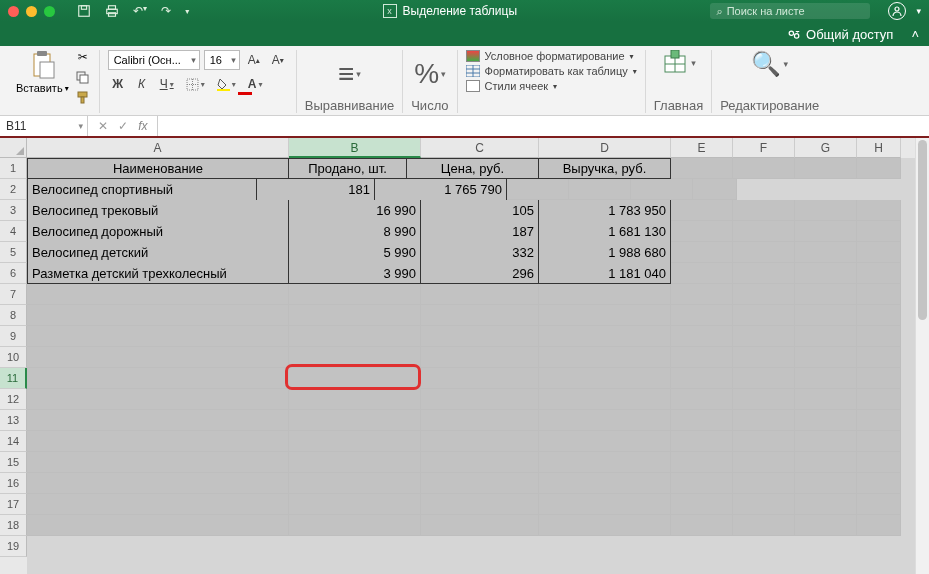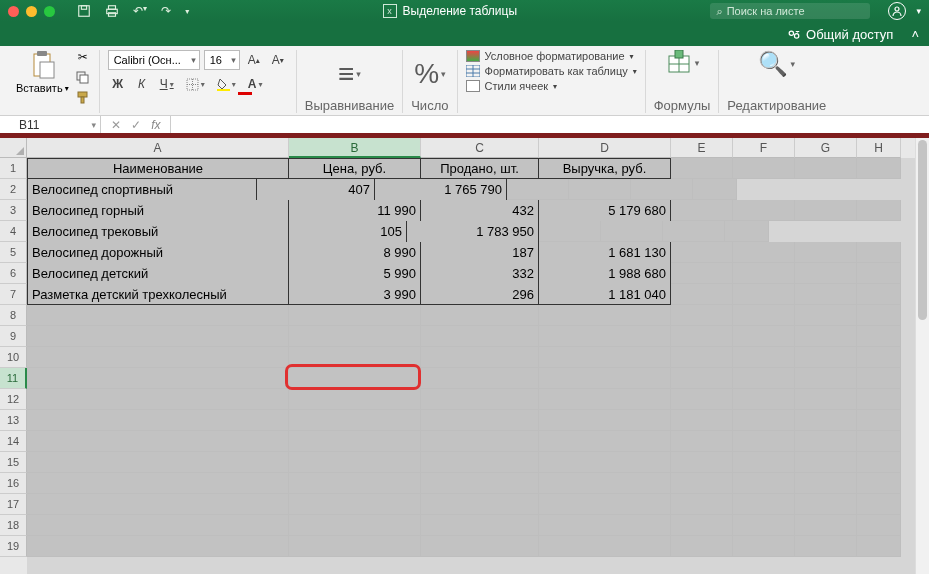--- a/index.html
+++ b/index.html
@@ -43,21 +43,21 @@
 .btn-ico .dd { font-size:8px; color:#666; margin-left:2px; }
 
 .big-ico { font-size:28px; color:#5a5a5a; }
 
 .cond-area { display:flex; flex-direction:column; gap:3px; font-size:11px; color:#444; }
 .cond-row { display:flex; align-items:center; gap:5px; }
 .cond-sq { width:14px; height:12px; border:1px solid #888; }
 
 .cell-area { display:flex; flex-direction:column; align-items:center; gap:2px; }
 
-.formula-bar { height:22px; background:#fff; border-bottom:5px solid #7f1d1d; display:flex; align-items:flex-end;padding-left:13px; }
+.formula-bar { height:22px; background:#fff; border-bottom:2px solid #7f1d1d; display:flex; align-items:flex-end; }
 .name-box { width:88px; height:100%; border-right:1px solid #ccc; display:flex; align-items:center; padding:0 6px; font-size:12px; color:#333; position:relative; }
 .name-box::after { content:"▾"; position:absolute; right:4px; font-size:9px; color:#888; }
 .fb-btns { display:flex; align-items:center; gap:10px; padding:0 10px; color:#9a9a9a; font-size:12px; border-right:1px solid #ccc; height:100%; }
 .fx-lbl { font-style:italic; color:#888; }
 .fb-input { flex:1; height:100%; padding:0 6px; font-size:12px; }
 
 .grid-area { position:relative; height:calc(574px - 22px - 24px - 70px - 22px); overflow:hidden; display:flex; }
 .corner { width:27px; height:20px; background:#e8e8e8; border-right:1px solid #bbb; border-bottom:1px solid #bbb; position:absolute; top:0; left:0; z-index:3; }
 .corner::after { content:""; position:absolute; right:2px; bottom:2px; border-style:solid; border-width:0 0 8px 8px; border-color:transparent transparent #b0b0b0 transparent; }
 
@@ -271,21 +271,21 @@
       <div style="display:flex;align-items:center;gap:2px">
         <svg width="28" height="26" viewBox="0 0 28 26">
             <rect x="4" y="6" width="20" height="16" fill="#fff" stroke="#4a8a5a"></rect>
             <line x1="4" y1="14" x2="24" y2="14" stroke="#4a8a5a"></line>
             <line x1="14" y1="6" x2="14" y2="22" stroke="#4a8a5a"></line>
             <rect x="10" y="0" width="8" height="8" fill="#6aba7a" stroke="#3a7a4a"></rect>
           </svg>
         <span style="font-size:9px;color:#666">▾</span>
       </div>
     </div>
-    <div class="rg-label">Формулы</div>
+    <div class="rg-label">Главная</div>
   </div>
 
   <div class="rg">
     <div class="cell-area">
       <div style="display:flex;align-items:center;gap:2px">
         <span style="font-size:24px;color:#5a5a5a">🔍</span>
         <span style="font-size:9px;color:#666">▾</span>
       </div>
     </div>
     <div class="rg-label">Редактирование</div>
@@ -333,49 +333,40 @@
       <div class="rh">14</div>
       <div class="rh">15</div>
       <div class="rh">16</div>
       <div class="rh">17</div>
       <div class="rh">18</div>
       <div class="rh">19</div>
     </div>
   <div class="cells data-region" id="cells">
       <div class="row data-region-row hdr-row data-region">
         <div class="cell dc first-col" style="width: 262px;">Наименование</div>
+        <div class="cell dc" style="width: 118px;">Продано, шт.</div>
         <div class="cell dc" style="width: 132px;">Цена, руб.</div>
-        <div class="cell dc" style="width: 118px;">Продано, шт.</div>
         <div class="cell dc" style="width: 132px;">Выручка, руб.</div>
         <div class="cell" style="width: 62px;"></div>
         <div class="cell" style="width: 62px;"></div>
         <div class="cell" style="width: 62px;"></div>
         <div class="cell" style="width: 44px;"></div>
       </div>
       <div class="row data-region-row data-region">
         <div class="cell dc first-col" style="width: 230px;">Велосипед спортивный</div>
-        <div class="cell dc num" style="width: 118px;">407</div>
+        <div class="cell dc num" style="width: 118px;">181</div>
         <div class="cell dc num" style="width: 132px;">1 765 790</div>
-        <div class="cell" style="width: 62px;"></div>
-        <div class="cell" style="width: 62px;"></div>
-        <div class="cell" style="width: 62px;"></div>
-        <div class="cell" style="width: 44px;"></div>
-      </div>
-      <div class="row data-region-row data-region">
-        <div class="cell dc first-col" style="width: 262px;">Велосипед горный</div>
-        <div class="cell dc num" style="width: 132px;">11 990</div>
-        <div class="cell dc num" style="width: 118px;">432</div>
-        <div class="cell dc num" style="width: 132px;">5 179 680</div>
         <div class="cell" style="width: 62px;"></div>
         <div class="cell" style="width: 62px;"></div>
         <div class="cell" style="width: 62px;"></div>
         <div class="cell" style="width: 44px;"></div>
       </div>
       <div class="row data-region-row data-region">
         <div class="cell dc first-col" style="width: 262px;">Велосипед трековый</div>
+        <div class="cell dc num" style="width: 132px;">16 990</div>
         <div class="cell dc num" style="width: 118px;">105</div>
         <div class="cell dc num" style="width: 132px;">1 783 950</div>
         <div class="cell" style="width: 62px;"></div>
         <div class="cell" style="width: 62px;"></div>
         <div class="cell" style="width: 62px;"></div>
         <div class="cell" style="width: 44px;"></div>
       </div>
       <div class="row data-region-row data-region">
         <div class="cell dc first-col" style="width: 262px;">Велосипед дорожный</div>
         <div class="cell dc num" style="width: 132px;">8 990</div>

